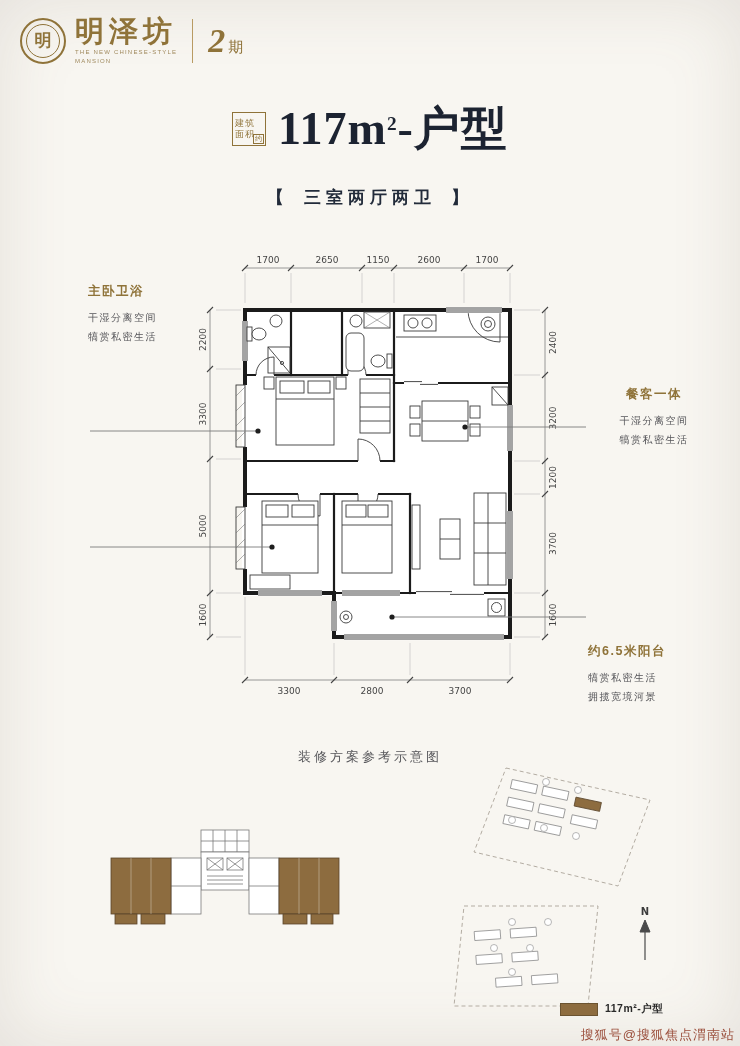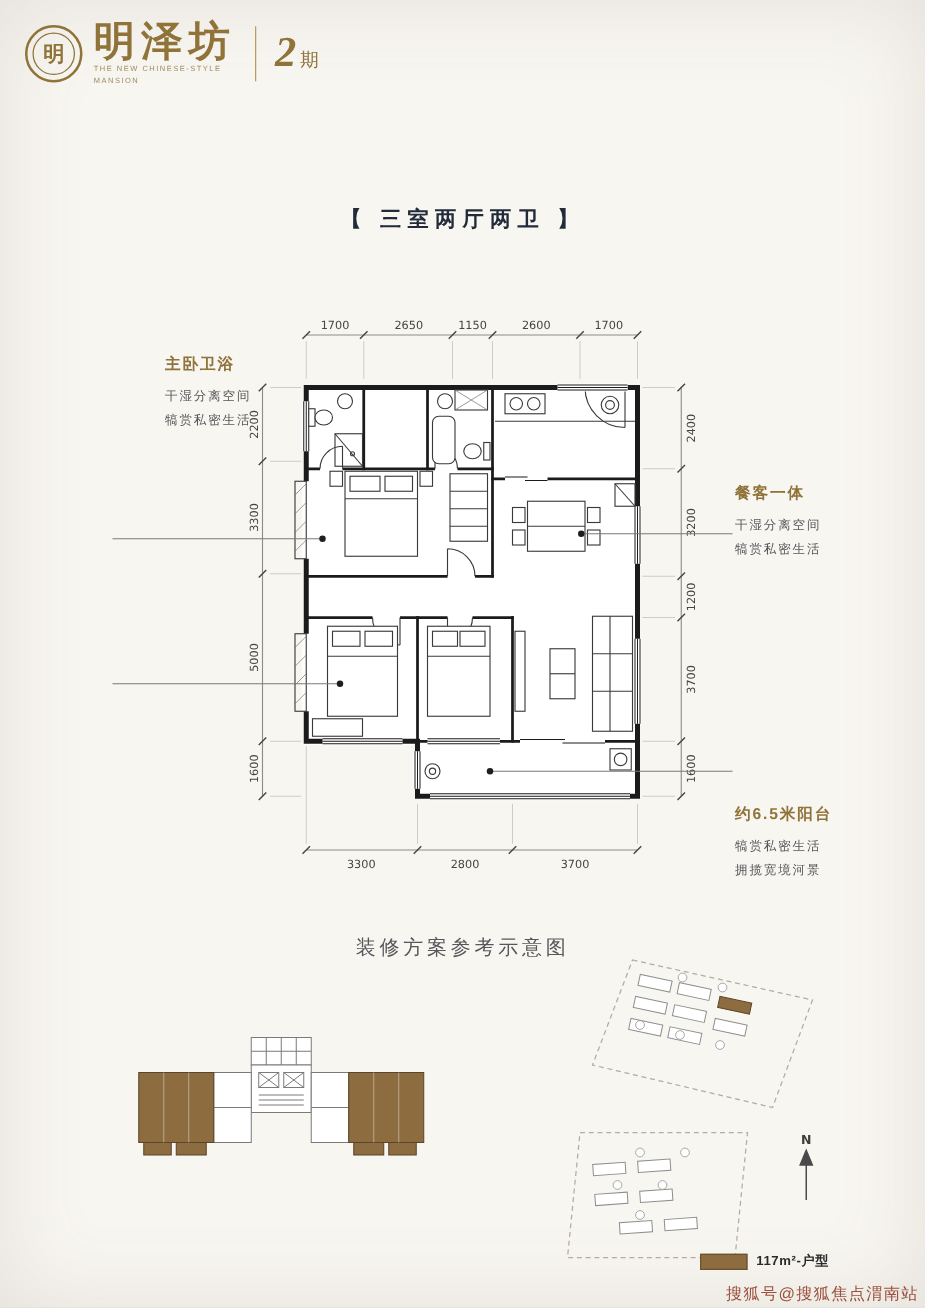--- a/index.html
+++ b/index.html
@@ -13,53 +13,53 @@
     box-shadow: inset 0 0 70px rgba(110,100,85,.14);
   }
   
   .brand { position:absolute; left:20px; top:16px; display:flex; align-items:center; gap:9px; }
   .seal { width:46px; height:46px; border-radius:50%; border:2px solid #8f7339;
           display:flex; align-items:center; justify-content:center; }
   .seal-inner { width:34px; height:34px; border-radius:50%; border:1px solid #8f7339;
           display:flex; align-items:center; justify-content:center;
           font-family:"Liberation Serif","DejaVu Serif",serif; font-size:17px; color:#8f7339; font-weight:700;}
   .brand-col { display:flex; flex-direction:column; }
-  .brand-name { font-family:"Liberation Serif","DejaVu Serif",serif; font-size:33px; font-weight:700;
+  .brand-name { font-family:"Liberation Serif","DejaVu Serif",serif; font-size:29px; font-weight:700;
           color:#8f7339; letter-spacing:5px; line-height:1.1; }
   .brand-tagline { font-size:6px; color:#a08a5e; letter-spacing:1.2px; line-height:1.5; }
   .brand-divider { width:1px; height:44px; background:#b99b63; margin:0 6px; }
   .phase { display:flex; align-items:baseline; color:#8f7339; }
   .phase-num { font-family:"Liberation Serif","DejaVu Serif",serif; font-style:italic; font-size:34px; font-weight:700; }
   .phase-unit { font-size:15px; margin-left:3px; }
   
   .title-row { position:absolute; top:98px; left:0; width:100%;
           display:flex; justify-content:center; align-items:center; gap:12px; }
   .area-badge { position:relative; width:34px; height:34px; border:1px solid #8f7339; color:#8f7339;
           display:flex; align-items:center; }
   .area-badge-main { width:22px; margin-left:2px; font-size:9px; line-height:1.25; letter-spacing:1px; }
   .area-badge-small { position:absolute; right:1px; bottom:1px; font-size:7px; border:1px solid #8f7339;
           padding:0 1px; line-height:1.2; }
   .main-title { font-family:"Liberation Serif","DejaVu Serif",serif; font-weight:700;
           font-size:46px; color:#1c2331; letter-spacing:1px; }
   .main-title sup { font-size:0.42em; vertical-align: 14px; }
-  .subtitle { position:absolute; top:164px; left:0; width:100%; text-align:center;
-          font-family:Liberation Sans, sans-serif; font-weight:700;
+  .subtitle { position:absolute; top:186px; left:0; width:100%; text-align:center;
+          font-family:Liberation Mono, monospace; font-weight:700;
           font-size:17px; color:#222b3a; letter-spacing:5px; }
   
   .anno { position:absolute; width:132px; }
   .anno-title { font-size:12.5px; font-weight:700; color:#8f7339; letter-spacing:1.5px; margin-bottom:8px; }
   .anno-line { font-size:10px; color:#56565a; letter-spacing:1.5px; line-height:1.9; }
-  #anno1 { left:88px; top:283px;margin-left:44px; }
-  #anno2 { left:588px; top:386px; }
+  #anno1 { left:88px; top:283px; }
+  #anno2 { left:588px; top:386px;text-align:center; }
   #anno3 { left:88px; top:610px; }
   #anno4 { left:588px; top:643px; }
   
   .plan-wrap { position:absolute; left:60px; top:235px; width:620px; height:505px; }
   .plan-caption { position:absolute; top:748px; left:0; width:100%; text-align:center;
-          font-size:16px; color:#57575b; letter-spacing:3px; }
+          font-size:13px; color:#57575b; letter-spacing:3px; }
   .dim-line { stroke:#8c8c8c; stroke-width:0.9; fill:none; }
   .dim-tick { stroke:#444; stroke-width:1.1; }
   .dim-ext  { stroke:#bdbdbd; stroke-width:0.6; }
   .dim-text { font-family:"DejaVu Sans",sans-serif; font-size:9px; fill:#454545; }
   .wall    { stroke:#1b1b1b; stroke-width:4; fill:none; stroke-linecap:square; }
   .wall-in { stroke:#1b1b1b; stroke-width:2.2; fill:none; stroke-linecap:square; }
   .thin    { stroke:#3a3a3a; stroke-width:0.9; fill:none; }
   .furn    { stroke:#3a3a3a; stroke-width:0.9; fill:#ffffff; }
   .winline { stroke:#1b1b1b; stroke-width:0.8; }
   .gap     { fill:#ffffff; }
@@ -102,20 +102,27 @@
       <div class="brand-tagline">THE NEW CHINESE-STYLE</div>
       <div class="brand-tagline">MANSION</div>
     </div>
     <div class="brand-divider"></div>
     <div class="phase">
       <span class="phase-num">2</span>
       <span class="phase-unit">期</span>
     </div>
   </div>
 
+  <div class="title-row">
+    <div class="area-badge">
+      <span class="area-badge-main">建筑面积</span>
+      <span class="area-badge-small">约</span>
+    </div>
+    <div class="main-title"><span>117m</span><sup>2</sup><span>-户型</span></div>
+  </div>
   <div class="subtitle">【 三室两厅两卫 】</div>
 
   <div class="anno" id="anno1">
     <div class="anno-title">主卧卫浴</div>
     <div class="anno-line">干湿分离空间</div>
     <div class="anno-line">犒赏私密生活</div>
   </div>
   <div class="anno" id="anno2">
     <div class="anno-title">餐客一体</div>
     <div class="anno-line">干湿分离空间</div>

